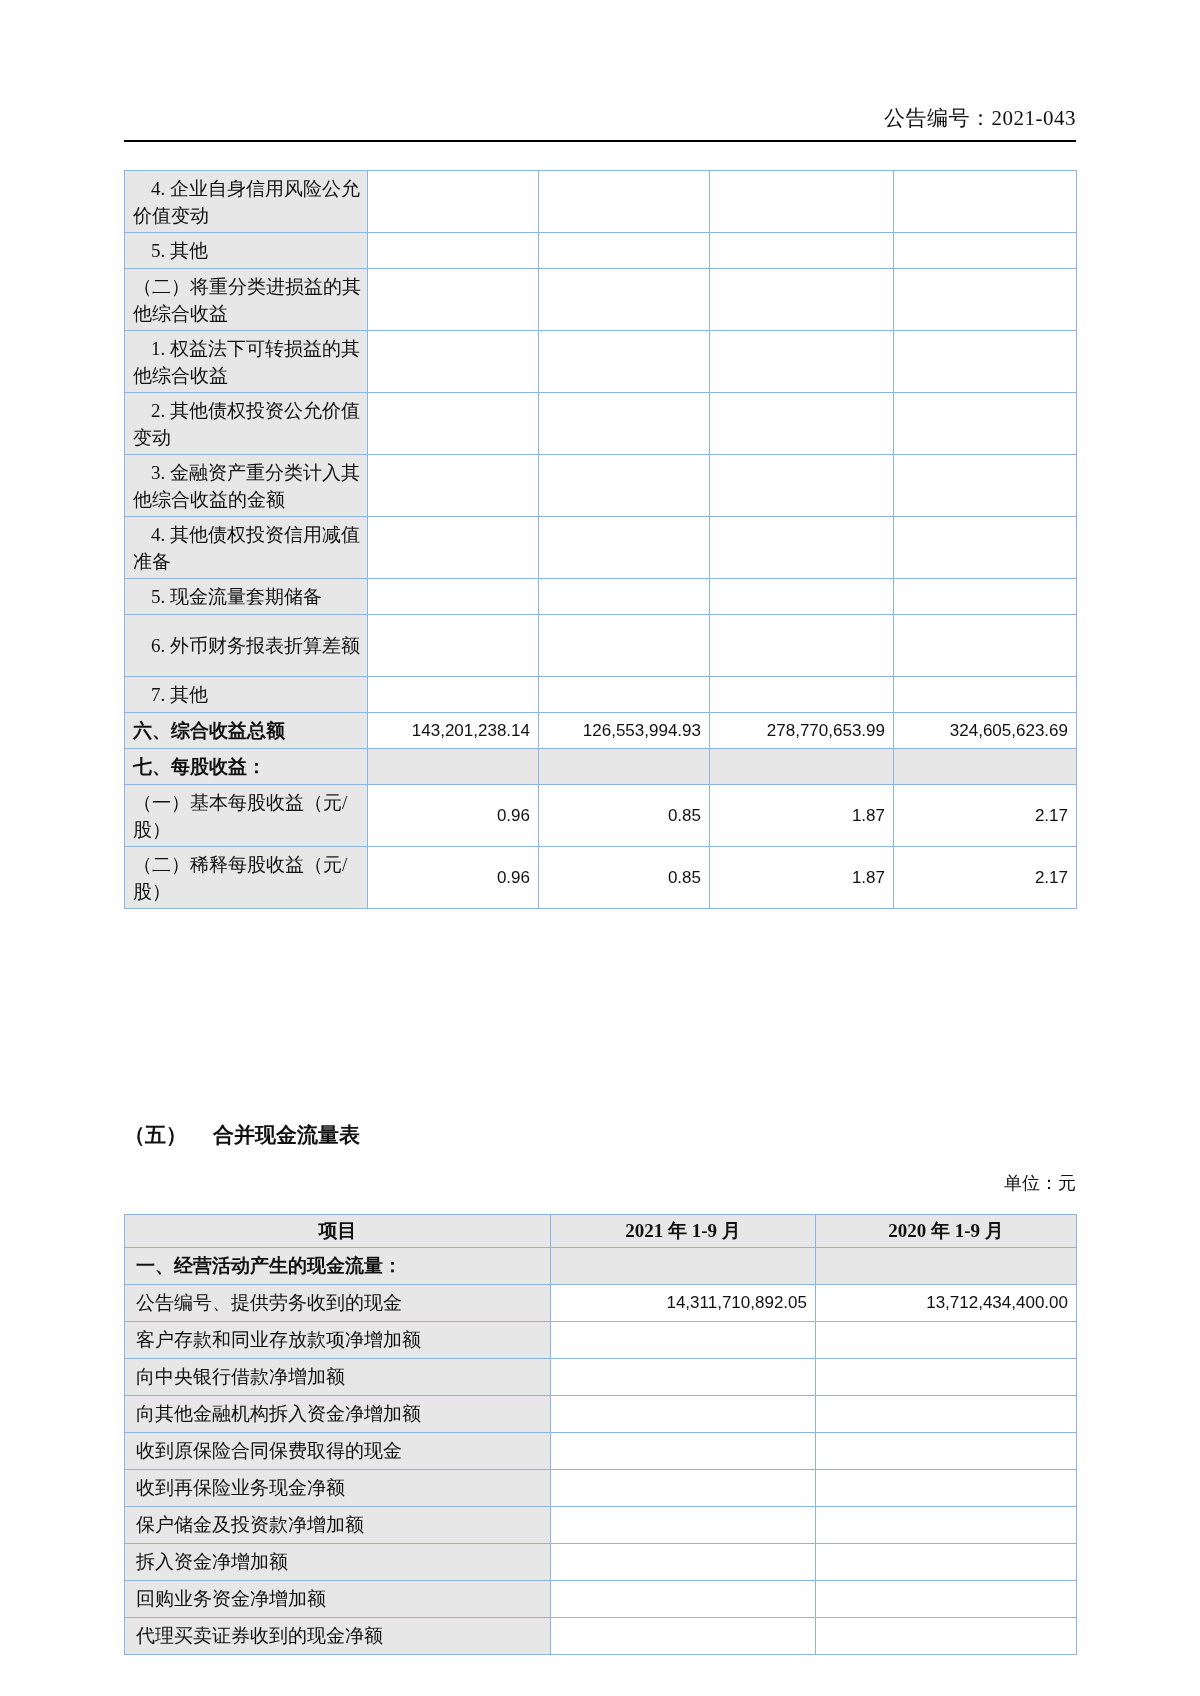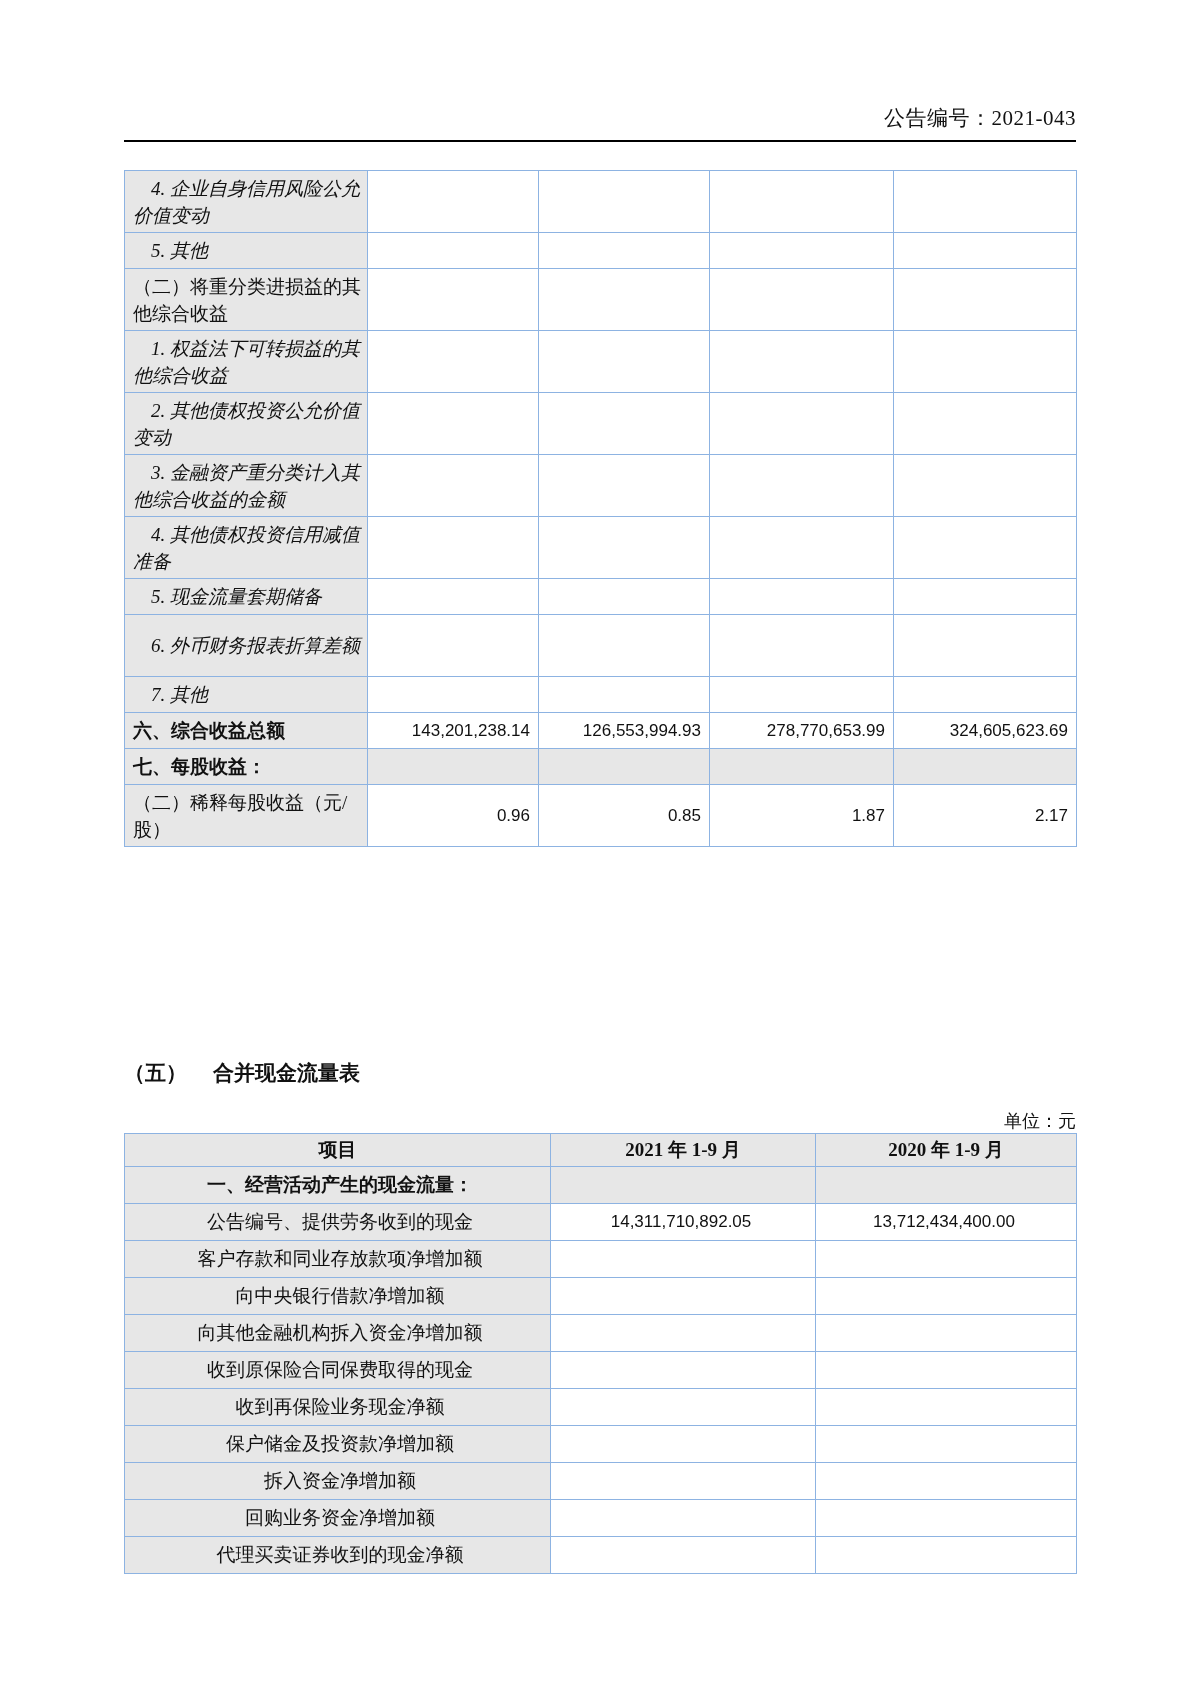--- a/index.html
+++ b/index.html
@@ -41,54 +41,54 @@
     border:1.5px solid var(--border-blue);
     vertical-align:middle;
     overflow:hidden;
   }
   td.lbl{
     background:var(--cell-gray);
     font-size:19px;
     line-height:27px;
     padding:2px 6px 2px 8px;
   }
-  td.lbl.indent{ text-indent:18px;font-style:italic; }
+  td.lbl.indent{ text-indent:18px; }
   td.lbl.b{ font-weight:bold; }
   td.val{
     background:#ffffff;
     font-family:"Liberation Sans","DejaVu Sans",sans-serif;
     font-size:17px;
     text-align:right;
     padding:2px 8px 2px 4px;
   }
   tr.full-gray td{ background:var(--cell-gray); }
   tr.tall td{ height:57px; }
   tr.short td{ height:31px; }
-  .tbl-cash tr td{ height:32px;text-align:center; }
+  .tbl-cash tr td{ height:32px; }
   .tbl-cash th{
     background:var(--cell-gray);
     font-size:19px;
     font-weight:bold;
     text-align:center;
     height:30px;
     padding:1px 4px;
     margin-top:28px;
   }
   .tbl-cash td.lbl{ padding-left:11px; line-height:24px; }
   .section-heading{
     margin-top:212px;
     font-size:21px;
     font-weight:bold;
   }
   .section-heading .num{ margin-right:26px; }
   .unit-note{
     text-align:right;
     font-size:18px;
     margin-top:22px;
-    margin-bottom:0;
+    margin-bottom:19px;
   }
 </style>
 </head>
 <body>
 
 <div class="content">
 
   <div class="doc-header">
     <span>公告编号：2021-043</span>
   </div>
@@ -180,20 +180,27 @@
           <td class="val">126,553,994.93</td>
           <td class="val">278,770,653.99</td>
           <td class="val">324,605,623.69</td>
         </tr>
         <tr class="full-gray short">
           <td class="lbl b">七、每股收益：</td>
           <td class="val"></td>
           <td class="val"></td>
           <td class="val"></td>
           <td class="val"></td>
+        </tr>
+        <tr class="tall">
+          <td class="lbl">（一）基本每股收益（元/股）</td>
+          <td class="val">0.96</td>
+          <td class="val">0.85</td>
+          <td class="val">1.87</td>
+          <td class="val">2.17</td>
         </tr>
         <tr class="tall">
           <td class="lbl">（二）稀释每股收益（元/股）</td>
           <td class="val">0.96</td>
           <td class="val">0.85</td>
           <td class="val">1.87</td>
           <td class="val">2.17</td>
         </tr>
       </tbody>
   </table>

